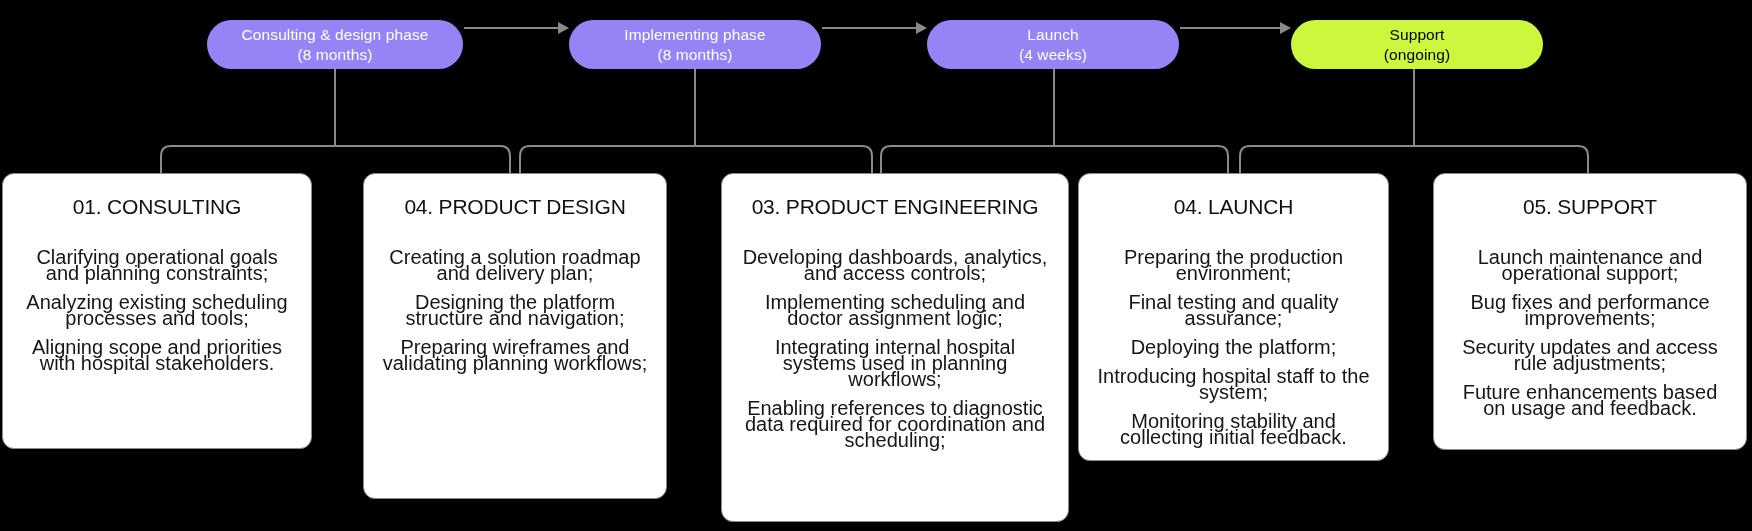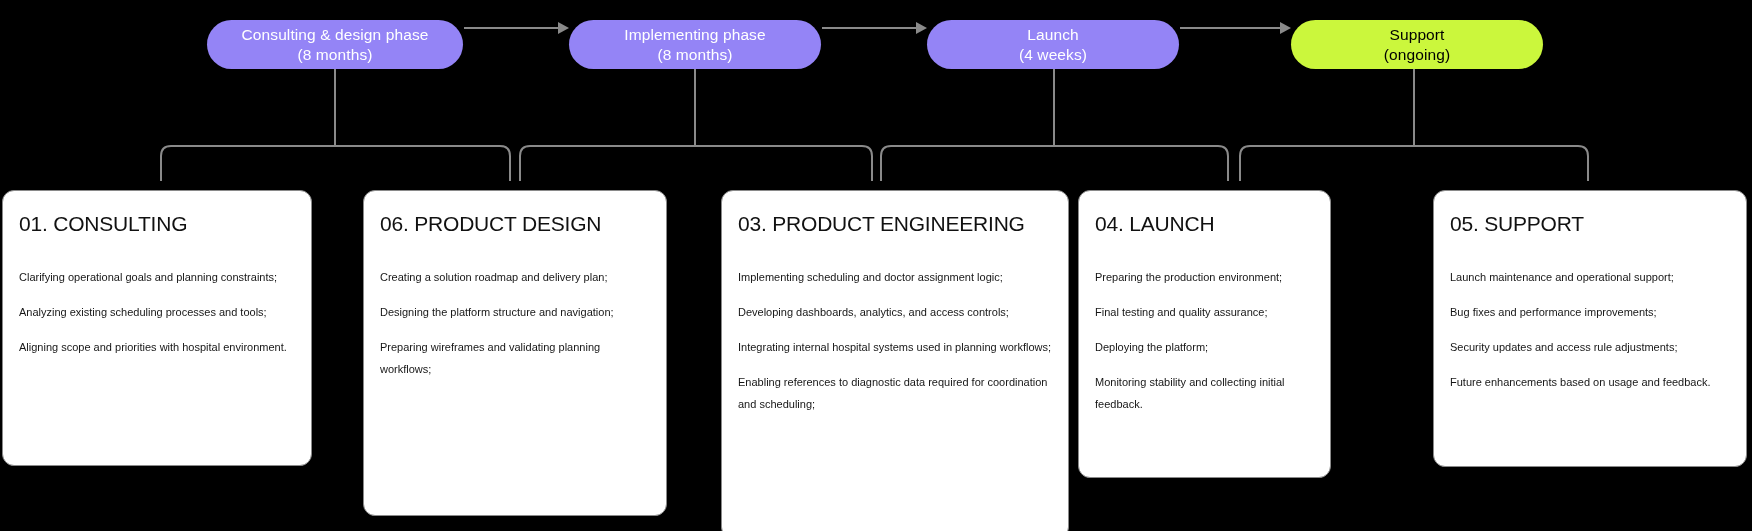--- a/index.html
+++ b/index.html
@@ -37,48 +37,49 @@
   }
   .pill--purple { background: #9484F6; color: #FFFFFF; }
   .pill--green  { background: #CBF73C; color: #000000; }
   .pill-1 { left: 207px;  width: 256px; }
   .pill-2 { left: 569px;  width: 252px; }
   .pill-3 { left: 927px;  width: 252px; }
   .pill-4 { left: 1291px; width: 252px; }
 
   .card {
     position: absolute;
-    top: 190px;
+    top: 173px;
     box-sizing: border-box;
     background: #FFFFFF;
     border: 1.5px solid #8A8A8A;
     border-radius: 12px;
     padding: 16px 16px 0 16px;
     color: #161616;
     overflow: hidden;
+    text-align: center;
   }
   .card-1 { left: 2px;    width: 310px; height: 276px; }
   .card-2 { left: 363px;  width: 304px; height: 326px; }
   .card-3 { left: 721px;  width: 348px; height: 349px; }
-  .card-4 { left: 1078px; width: 253px; height: 288px; }
+  .card-4 { left: 1078px; width: 311px; height: 288px; }
   .card-5 { left: 1433px; width: 314px; height: 277px; }
 
   .card-title {
     margin: 4px 0 30px 0;
     font-size: 21px;
     line-height: 1.2;
     font-weight: 500;
     letter-spacing: -0.2px;
     white-space: nowrap;
     color: #111111;
   }
   .card-item {
     margin: 0 0 13px 0;
-    font-size: 11px;
-    line-height: 22px;
+    font-size: 20px;
+    line-height: 16px;
     font-weight: 400;
   }
 </style>
 </head>
 <body>
 
 <div class="canvas">
 
   <svg class="connectors" viewBox="0 0 1752 531" xmlns="http://www.w3.org/2000/svg">
     <g stroke="#8A8A8A" stroke-width="2" fill="none">
@@ -118,43 +119,44 @@
   </div>
   <div class="pill pill--green pill-4">
     <span>Support</span>
     <span>(ongoing)</span>
   </div>
 
   <div class="card card-1">
     <h2 class="card-title">01. CONSULTING</h2>
     <p class="card-item">Clarifying operational goals and planning constraints;</p>
     <p class="card-item">Analyzing existing scheduling processes and tools;</p>
-    <p class="card-item">Aligning scope and priorities with hospital environment.</p>
+    <p class="card-item">Aligning scope and priorities with hospital stakeholders.</p>
   </div>
 
   <div class="card card-2">
-    <h2 class="card-title">06. PRODUCT DESIGN</h2>
+    <h2 class="card-title">04. PRODUCT DESIGN</h2>
     <p class="card-item">Creating a solution roadmap and delivery plan;</p>
     <p class="card-item">Designing the platform structure and navigation;</p>
     <p class="card-item">Preparing wireframes and validating planning workflows;</p>
   </div>
 
   <div class="card card-3">
     <h2 class="card-title">03. PRODUCT ENGINEERING</h2>
+    <p class="card-item">Developing dashboards, analytics, and access controls;</p>
     <p class="card-item">Implementing scheduling and doctor assignment logic;</p>
-    <p class="card-item">Developing dashboards, analytics, and access controls;</p>
     <p class="card-item">Integrating internal hospital systems used in planning workflows;</p>
     <p class="card-item">Enabling references to diagnostic data required for coordination and scheduling;</p>
   </div>
 
   <div class="card card-4">
     <h2 class="card-title">04. LAUNCH</h2>
     <p class="card-item">Preparing the production environment;</p>
     <p class="card-item">Final testing and quality assurance;</p>
     <p class="card-item">Deploying the platform;</p>
+    <p class="card-item">Introducing hospital staff to the system;</p>
     <p class="card-item">Monitoring stability and collecting initial feedback.</p>
   </div>
 
   <div class="card card-5">
     <h2 class="card-title">05. SUPPORT</h2>
     <p class="card-item">Launch maintenance and operational support;</p>
     <p class="card-item">Bug fixes and performance improvements;</p>
     <p class="card-item">Security updates and access rule adjustments;</p>
     <p class="card-item">Future enhancements based on usage and feedback.</p>
   </div>

